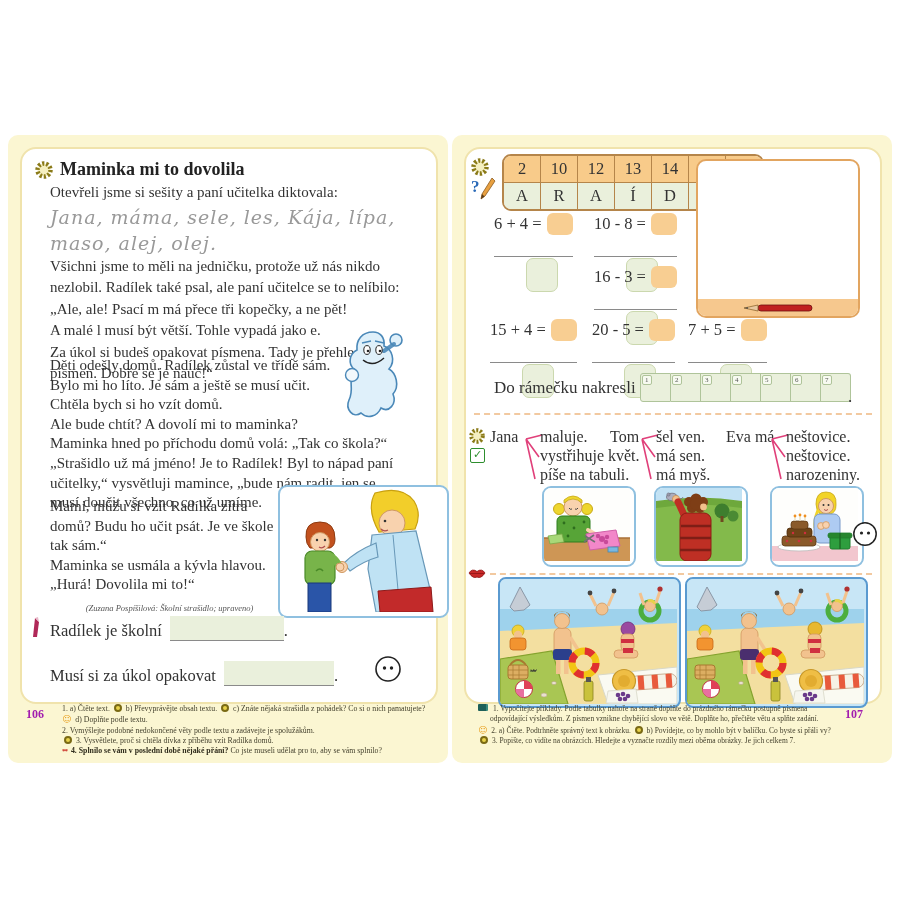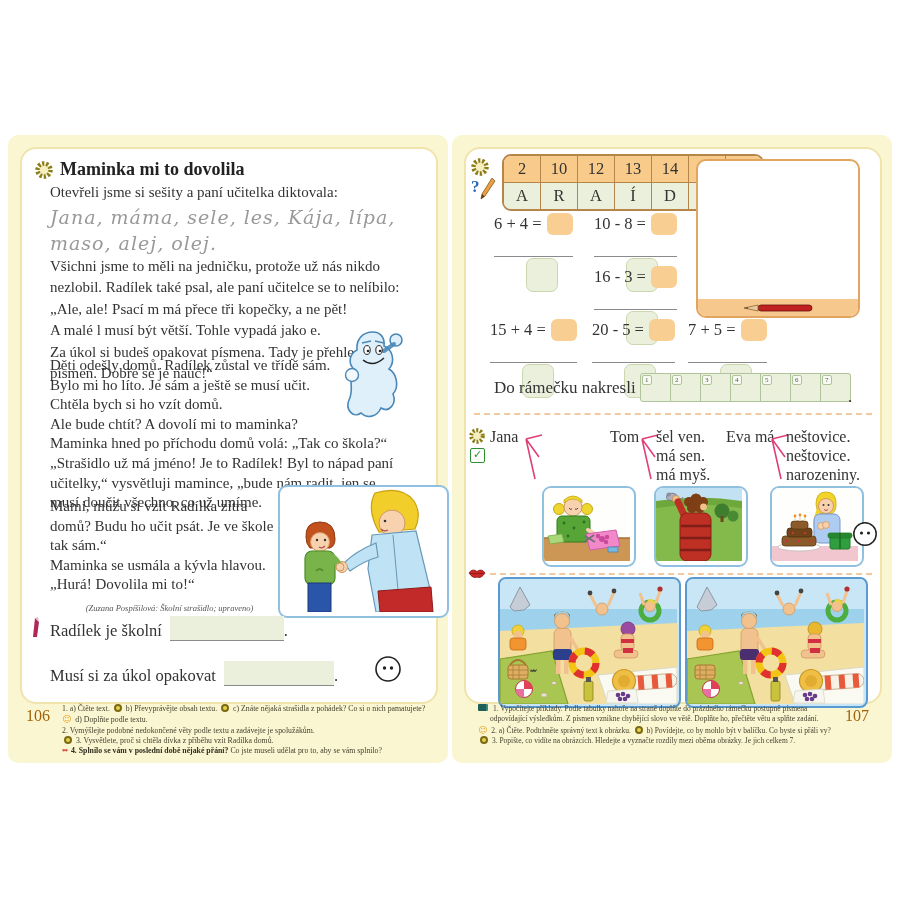--- a/index.html
+++ b/index.html
@@ -35,21 +35,21 @@
   .scell:last-child{border-radius:0 3px 3px 0}
   .stag{position:absolute;top:1px;left:1px;font-size:7px;color:#555;background:#F7FAF0;
         border:1px solid #AFC49A;border-radius:2px;padding:0 2px;line-height:8px}
   .dashed{position:absolute;border-top:2px dashed #F2C9A0}
   .mt{font-size:16px;color:#333;white-space:nowrap;line-height:19px}
   .picframe{position:absolute;border:2px solid #8FC0E0;border-radius:9px;overflow:hidden;background:#fff}
   .beachframe{position:absolute;border:2px solid #5A9AD0;border-radius:8px;overflow:hidden;background:#C8E6F6}
   .smiley{position:absolute}
   .ftr{font-size:7.8px;color:#45422e;line-height:10.3px;white-space:nowrap}
   .ftr b{color:#2f2c1c}
-  .pnum{font-size:16px;font-weight:normal;color:#a16207}
+  .pnum{font-size:12px;font-weight:bold;color:#a21caf}
   .fgear{display:inline-block;width:8px;height:8px;border-radius:50%;border:2px solid #7A6A14;
          background:#E8D24A;box-sizing:border-box;vertical-align:-1px;margin:0 2px}
   .fsmile{color:#E8A020;font-size:9px;font-family:"DejaVu Sans",sans-serif;margin-right:2px}
   .fbook{display:inline-block;width:8px;height:7px;background:#1E6058;border-radius:1px;
          border-right:2px solid #3A8A7E;margin-right:3px}
   .fred{color:#C82820;font-weight:bold;font-size:7px;letter-spacing:-1px;margin-right:2px}
   .chk{display:inline-block;width:13px;height:13px;border:1.6px solid #2E8E2E;border-radius:2px;
        color:#2E8E2E;font-size:11px;line-height:12px;text-align:center;background:#fff;
        font-family:"DejaVu Sans",sans-serif}
   .qmark{color:#2A6AB8;font-weight:bold;font-size:17px;font-family:"Liberation Serif",serif}
@@ -306,20 +306,25 @@
 
     <svg class="abs" style="left:2px;top:278px" width="18" height="18">
       <circle cx="9" cy="9" r="5.8" fill="#F5EFC0" stroke="#8A7A18" stroke-width="4" stroke-dasharray="2,1.7"></circle>
     </svg>
     <span class="abs chk" style="left:4px;top:299px">✓</span>
 
     <div class="abs mt" style="left:24px;top:278px">Jana</div>
     <svg class="abs" style="left:58px;top:282px" width="20" height="52">
       <path d="M2,8 L18,4 M2,8 L15,26 M2,8 L11,48" stroke="#E0407A" stroke-width="1.6" fill="none"></path>
     </svg>
+    <div class="abs" style="left:74px;top:278px">
+      <div class="mt">maluje.</div>
+      <div class="mt">vystřihuje květ.</div>
+      <div class="mt">píše na tabuli.</div>
+    </div>
 
     <div class="abs mt" style="left:144px;top:278px">Tom</div>
     <svg class="abs" style="left:174px;top:282px" width="20" height="52">
       <path d="M2,8 L18,4 M2,8 L15,26 M2,8 L11,48" stroke="#E0407A" stroke-width="1.6" fill="none"></path>
     </svg>
     <div class="abs" style="left:190px;top:278px">
       <div class="mt">šel ven.</div>
       <div class="mt">má sen.</div>
       <div class="mt">má myš.</div>
     </div>

